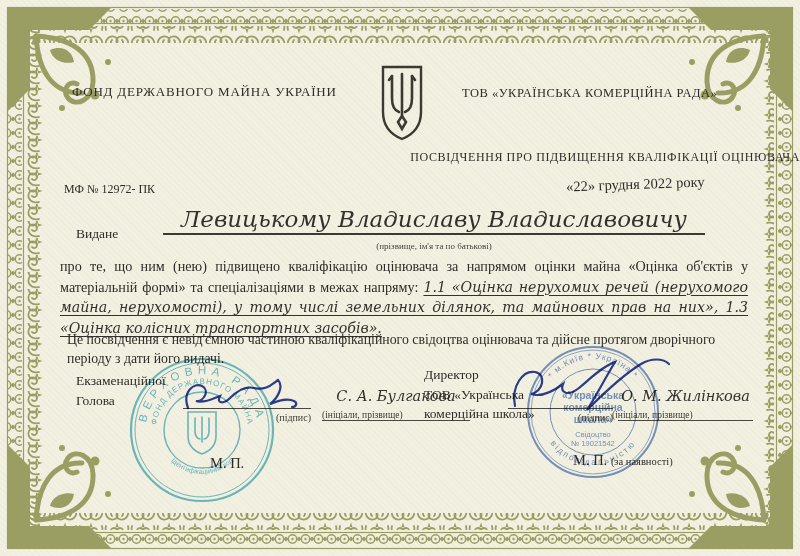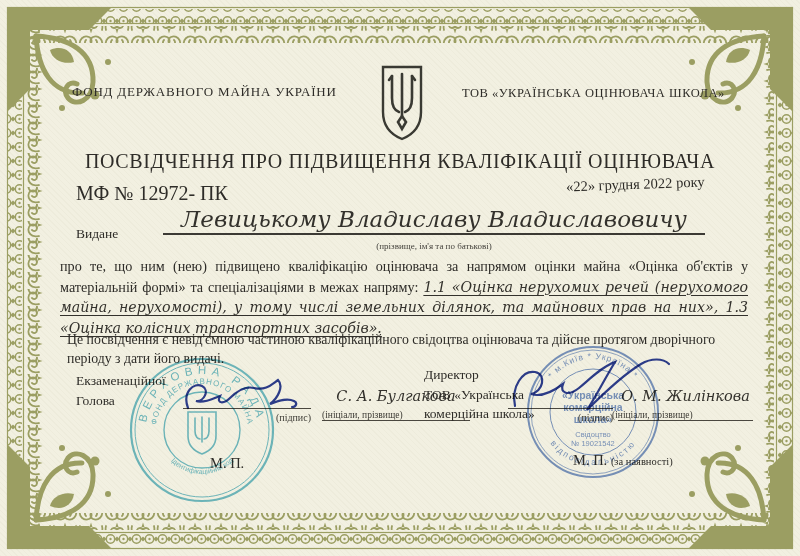--- a/index.html
+++ b/index.html
@@ -8,22 +8,22 @@
     background:#f2f0e1;
     background-image:repeating-linear-gradient(45deg, rgba(120,115,70,.035) 0 1px, transparent 1px 4px);
     font-family:"Liberation Serif", serif;color:#2e2c28;overflow:hidden;
   }
   .abs{position:absolute;}
   svg{display:block;}
   .border-svg{position:absolute;inset:0;pointer-events:none;}
   .issuer-left{left:72px;top:84px;width:310px;font-size:13px;letter-spacing:.8px;}
   .issuer-right{left:462px;top:86px;width:285px;font-size:12.5px;letter-spacing:.5px;}
   .emblem{left:379px;top:64px;}
-  .title{left:0;top:150px;width:100%;text-align:center;font-size:20px;letter-spacing:.6px;}
-  .number{left:76px;top:182px;font-size:20px;text-align:right;}
+  .title{left:0;top:150px;width:100%;text-align:right;font-size:12px;letter-spacing:.6px;}
+  .number{left:64px;top:182px;font-size:12px;text-align:right;}
   .date{left:566px;top:176px;font-size:14.5px;transform:rotate(-2deg);}
   .issued-label{left:76px;top:226px;font-size:13.5px;}
   .recipient-name{
     left:163px;top:206px;width:542px;text-align:center;
     font-family:"DejaVu Serif", serif;font-style:italic;font-size:23px;color:#33312c;
     border-bottom:2px solid #3c3a34;padding-bottom:1px;
   }
   .recipient-caption{left:163px;top:241px;width:542px;text-align:center;font-size:9px;color:#44423c;}
   .body-par{left:60px;top:256px;width:688px;font-size:14.2px;line-height:1.45;text-align:justify;}
   .spec{font-family:"DejaVu Serif", serif;font-style:italic;text-decoration:underline;text-underline-offset:3px;color:#33312c;}
@@ -121,21 +121,21 @@
     <g fill="none" stroke="#3a3a33" stroke-width="2.6" stroke-linecap="round">
       <path d="M23 10 V52"></path>
       <path d="M13 12 V34 C13 44 17 47 20 48"></path>
       <path d="M33 12 V34 C33 44 29 47 26 48"></path>
       <path d="M13 12 L10 16"></path>
       <path d="M33 12 L36 16"></path>
       <path d="M23 52 L19 58 L23 65 L27 58 Z"></path>
     </g>
   </svg>
 
-  <div class="abs issuer-right">ТОВ «УКРАЇНСЬКА ОЦІНЮВАЧА ШКОЛА»</div>
+  <div class="abs issuer-right">ТОВ «УКРАЇНСЬКА КОМЕРЦІЙНА РАДА»</div>
 
   <div class="abs title">ПОСВІДЧЕННЯ ПРО ПІДВИЩЕННЯ КВАЛІФІКАЦІЇ ОЦІНЮВАЧА</div>
   <div class="abs number">МФ № 12972- ПК</div>
   <div class="abs date">«22» грудня 2022 року</div>
 
   <div class="abs issued-label">Видане</div>
   <div class="abs recipient-name">Левицькому Владиславу Владиславовичу</div>
   <div class="abs recipient-caption">(прізвище, ім'я та по батькові)</div>
 
   <div class="abs body-par"><span>про те, що ним (нею) підвищено кваліфікацію оцінювача за напрямом оцінки майна «Оцінка об'єктів у матеріальній формі» та спеціалізаціями в межах напряму: </span><span class="spec">1.1 «Оцінка нерухомих речей (нерухомого майна, нерухомості), у тому числі земельних ділянок, та  майнових прав  на них», 1.3 «Оцінка колісних транспортних засобів».</span></div>

